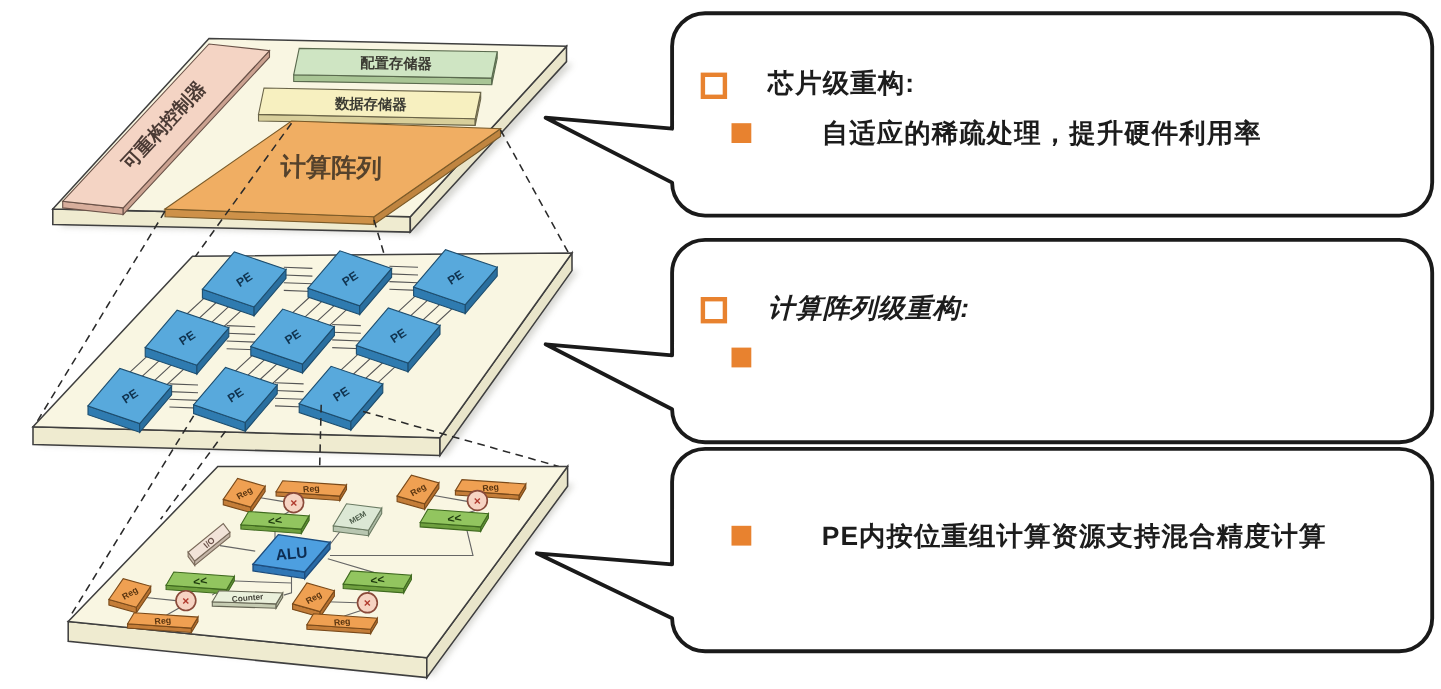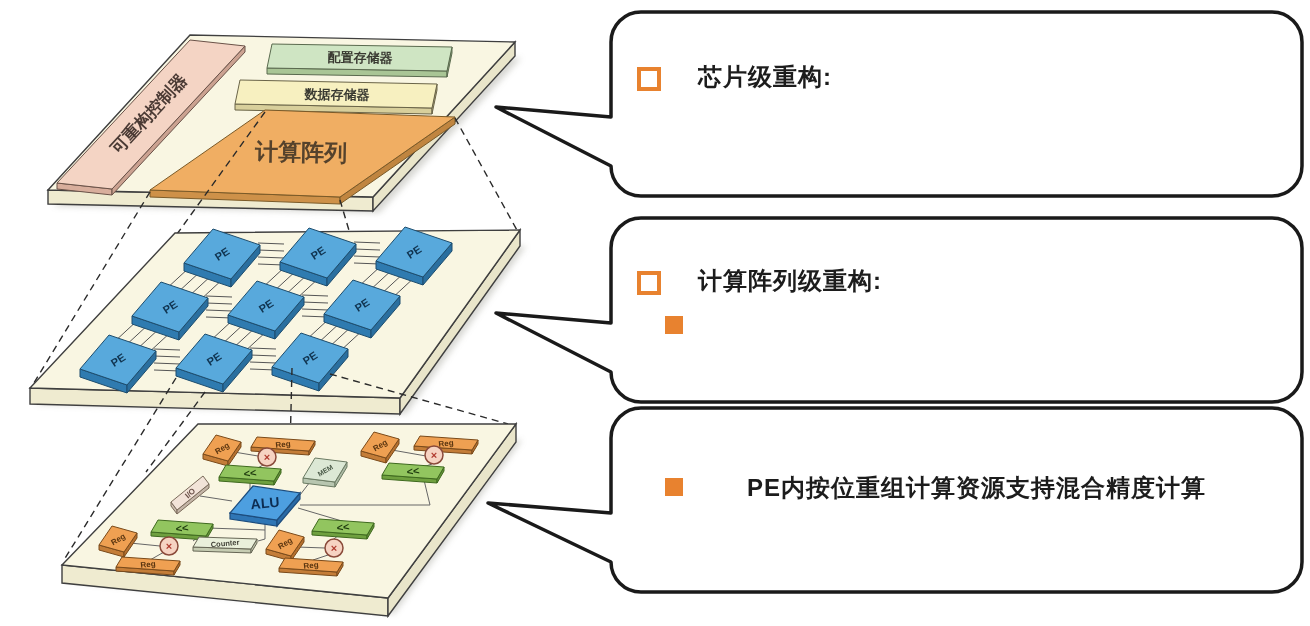--- a/index.html
+++ b/index.html
@@ -1,21 +1,21 @@
 <!DOCTYPE html>
 <html><head>
 <meta charset="utf-8">
 <style>
   html,body{margin:0;padding:0;background:#ffffff;}
   .stage{position:relative;width:1310px;height:626px;background:#ffffff;overflow:hidden;
          font-family:"Liberation Sans","DejaVu Sans",sans-serif;}
   .stage svg{position:absolute;left:0;top:0;}
   svg text{font-family:"Liberation Sans","DejaVu Sans",sans-serif;}
   .callout-content{position:absolute;left:637px;width:650px;color:#1c1c1c;}
-  .c-title-row{display:flex;align-items:center;}
+  .c-title-row{display:flex;align-items:flex-start;}
   .c-title{font-size:24px;font-weight:bold;line-height:30px;margin-left:37px;letter-spacing:1px;}
   .c-body-row{display:flex;align-items:flex-start;margin-left:28px;margin-top:13px;}
   .c-body{font-size:24px;font-weight:bold;line-height:33px;margin-left:64px;letter-spacing:1px;}
   .c-body.narrow{width:436px;}
   .c-body.wide{width:540px;}
   .bullet-hollow{flex:0 0 auto;width:16px;height:16px;border:4px solid #E8822F;margin-top:4px;background:#fff;}
   .bullet-filled{flex:0 0 auto;width:18px;height:18px;background:#E8822F;margin-top:7px;}
 </style>
 </head>
 <body>
@@ -288,23 +288,27 @@
     <path d="M611,323 L496,313 L611,372 A30,30 0 0 0 641,402 H1272 A30,30 0 0 0 1302,372 V248 A30,30 0 0 0 1272,218 H641 A30,30 0 0 0 611,248 Z"></path>
     <path d="M611,513 L488,503 L611,562 A30,30 0 0 0 641,592 H1272 A30,30 0 0 0 1302,562 V438 A30,30 0 0 0 1272,408 H641 A30,30 0 0 0 611,438 Z"></path>
   </g>
 </svg>
 
 <div class="callout-content" style="top:62px;">
   <div class="c-title-row">
     <div class="bullet-hollow"></div>
     <div class="c-title">芯片级重构:</div>
   </div>
+  <div class="c-body-row">
+    <div class="bullet-filled"></div>
+    <div class="c-body wide">自适应的稀疏处理，提升硬件利用率</div>
+  </div>
 </div>
 
-<div class="callout-content" style="top:266px;">
+<div class="callout-content" style="top:266px;font-style:italic;">
   <div class="c-title-row">
     <div class="bullet-hollow"></div>
     <div class="c-title">计算阵列级重构:</div>
   </div>
   <div class="c-body-row">
     <div class="bullet-filled"></div>
   </div>
 </div>
 
 <div class="callout-content" style="top:458px;">

